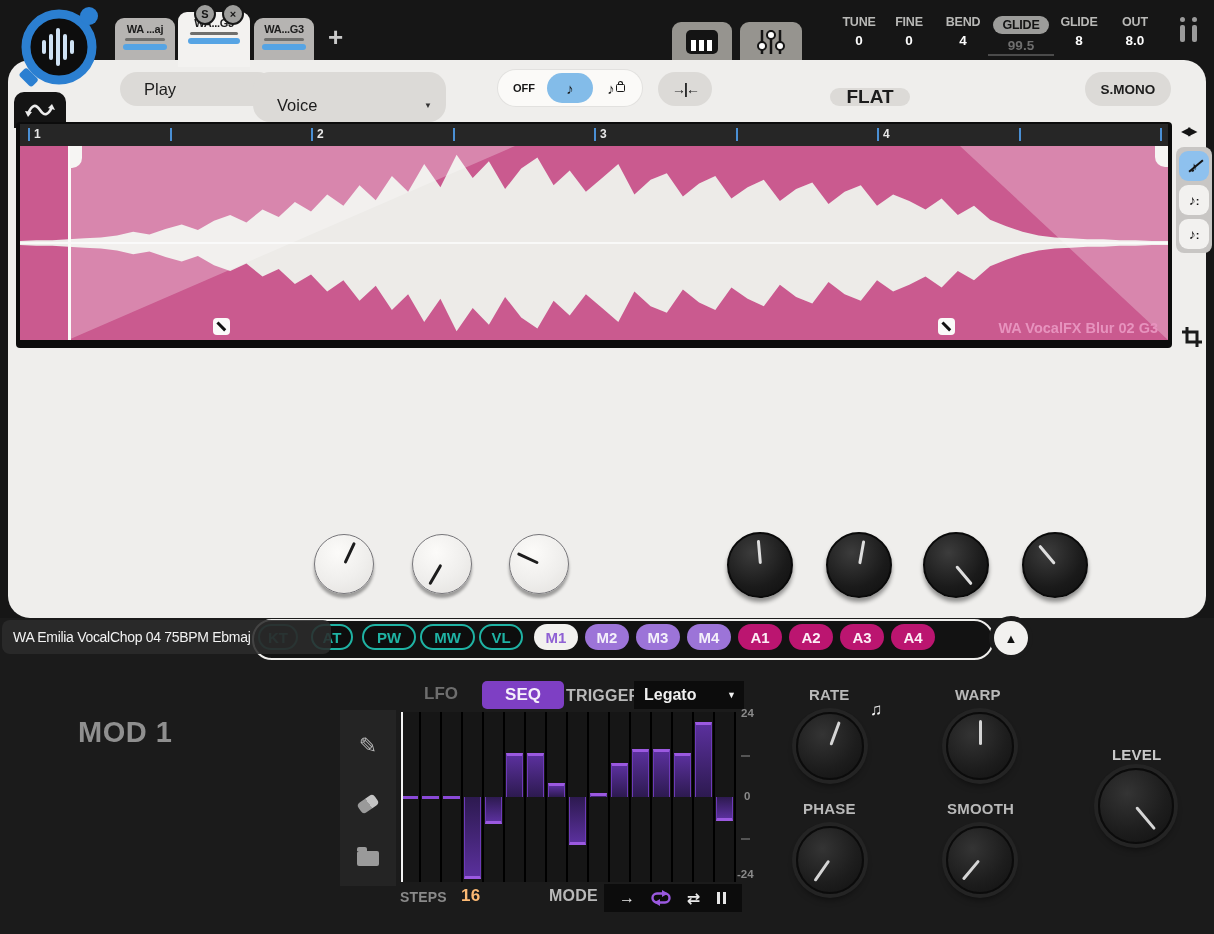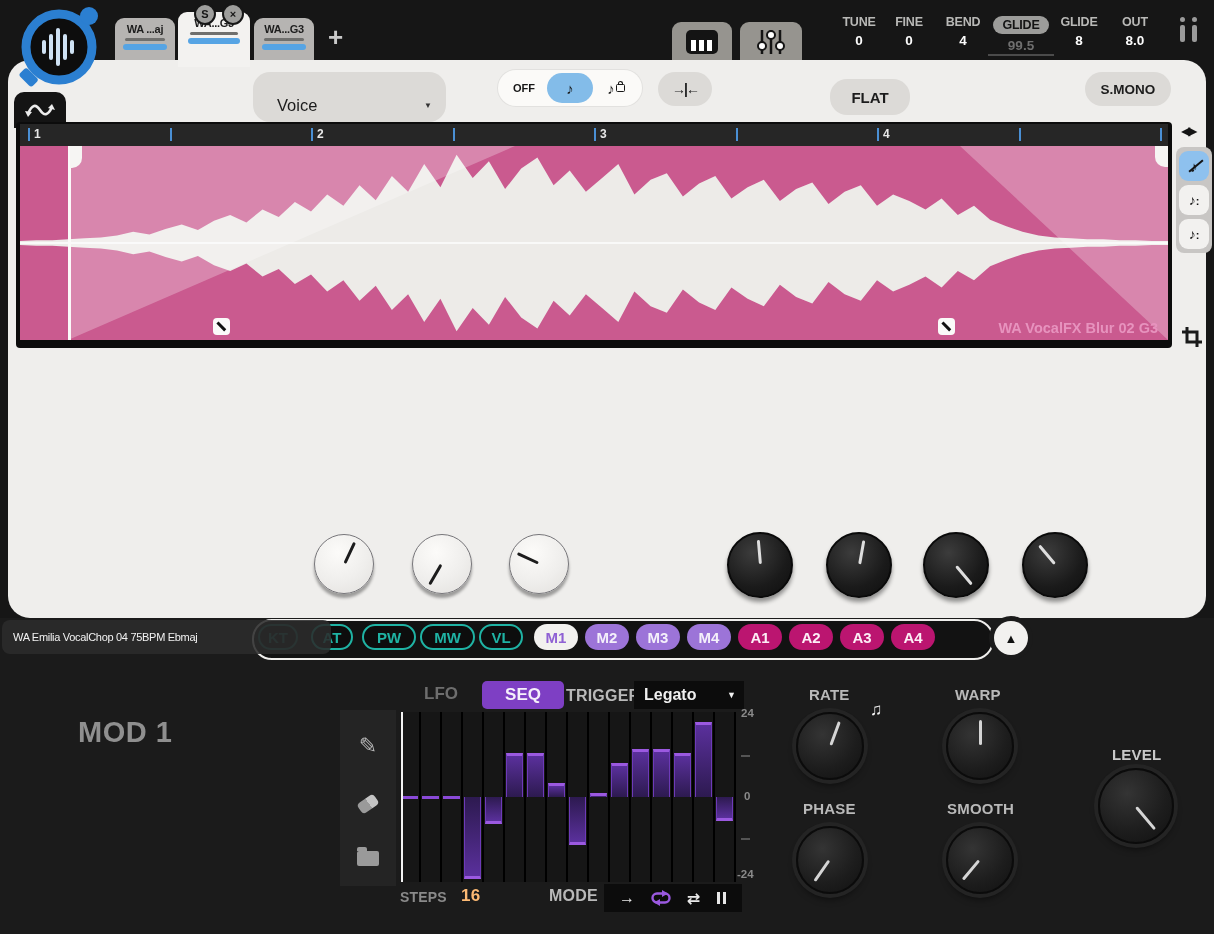--- a/index.html
+++ b/index.html
@@ -105,21 +105,21 @@
   #tabbar{position:absolute;left:252px;top:619px;width:738px;height:37px;background:#121212;
           border:2.5px solid #efeeec;border-radius:20px;z-index:2;}
   .mtab{position:absolute;top:5px;height:26px;border-radius:14px;display:flex;align-items:center;justify-content:center;
         font-size:15px;font-weight:bold;cursor:pointer;box-sizing:border-box;}
   .mtab.teal{border:2.5px solid #1fb3a4;color:#1fb3a4;background:rgba(0,0,0,0.25);}
   .mtab.mod{background:#9c74d8;color:#f4f0fa;}
   .mtab.mod.active{background:#f2f1ef;color:#8f61d4;}
   .mtab.env{background:#bb1570;color:#fdeef6;}
   #tooltip{position:absolute;left:2px;top:620px;width:318px;height:34px;background:rgba(43,43,43,0.88);
     border-radius:8px;display:flex;align-items:center;padding-left:11px;z-index:3;
-    color:#f2f2f2;font-size:11px;letter-spacing:-0.3px;}
+    color:#f2f2f2;font-size:14px;letter-spacing:-0.3px;}
   #collapse-btn{position:absolute;left:994px;top:621px;width:34px;height:34px;border-radius:50%;background:#f2f1ef;
     box-shadow:0 0 0 5px #1b1b1b;display:flex;align-items:center;justify-content:center;z-index:3;
     color:#111;font-size:13px;cursor:pointer;}
 
   
   #mod-sec{position:absolute;left:0;top:618px;width:1214px;height:316px;background:#1b1b1b;z-index:0;}
   .dk-label{position:absolute;font-weight:bold;color:#b9b9b9;font-size:15px;letter-spacing:0.2px;}
   #mod-title{position:absolute;left:78px;top:716px;font-size:29px;font-weight:bold;color:#8f8f8f;letter-spacing:0.5px;z-index:1;}
   #lfo-tab{position:absolute;left:424px;top:684px;font-size:17px;font-weight:bold;color:#6e6e6e;cursor:pointer;z-index:1;}
   #seq-tab{position:absolute;left:482px;top:681px;width:82px;height:28px;background:#7e3fc4;border-radius:5px;
@@ -235,36 +235,40 @@
     <i>
         <s></s>
         <u></u>
       </i>
       <i>
         <s></s>
         <u></u>
       </i>
   </div>
 
+  <div class="abs drop" style="left:120px;top:72px;width:117px;height:34px;padding:0 14px 0 24px;font-size:16.5px;z-index:2">
+    <span>Play</span>
+    <span class="caret">▼</span>
+  </div>
   <div class="abs drop" style="left:253px;top:72px;width:155px;height:34px;padding:16px 14px 0 24px;font-size:16.5px;z-index:2">
     <span>Voice</span>
     <span class="caret">▼</span>
   </div>
   <div class="abs seg-wrap" style="left:498px;top:70px;z-index:2">
     <div class="seg">OFF</div>
     <div class="seg sel">
         <span style="font-size:15px">♪</span>
       </div>
     <div class="seg">
         <span style="font-size:15px">♪</span>
         <span class="lock"></span>
       </div>
   </div>
   <div class="abs pill" style="left:658px;top:72px;width:54px;height:34px;font-size:14px;letter-spacing:-2px;z-index:2">→|←</div>
-  <div class="abs pill" style="left:830px;top:79px;width:80px;height:36px;font-size:15px;z-index:2">FLAT</div>
+  <div class="abs pill" style="left:830px;top:88px;width:80px;height:18px;font-size:19px;z-index:2">FLAT</div>
   <div class="abs pill" style="left:1085px;top:72px;width:86px;height:34px;font-size:13.5px;z-index:2">S.MONO</div>
 
   <div class="abs flexc" style="left:14px;top:92px;width:52px;height:36px;background:#141414;border-radius:10px 10px 0 0;z-index:2">
     <svg width="32" height="18" viewBox="0 0 32 18">
       <path d="M4,13 C8,3 12,3 16,9 S24,15 28,6" stroke="#ececec" stroke-width="2.6" fill="none"></path>
       <polygon points="1,10 8,11 4,16" fill="#ececec"></polygon>
       <polygon points="31,9 24,7 28,3" fill="#ececec"></polygon>
     </svg>
   </div>
 

